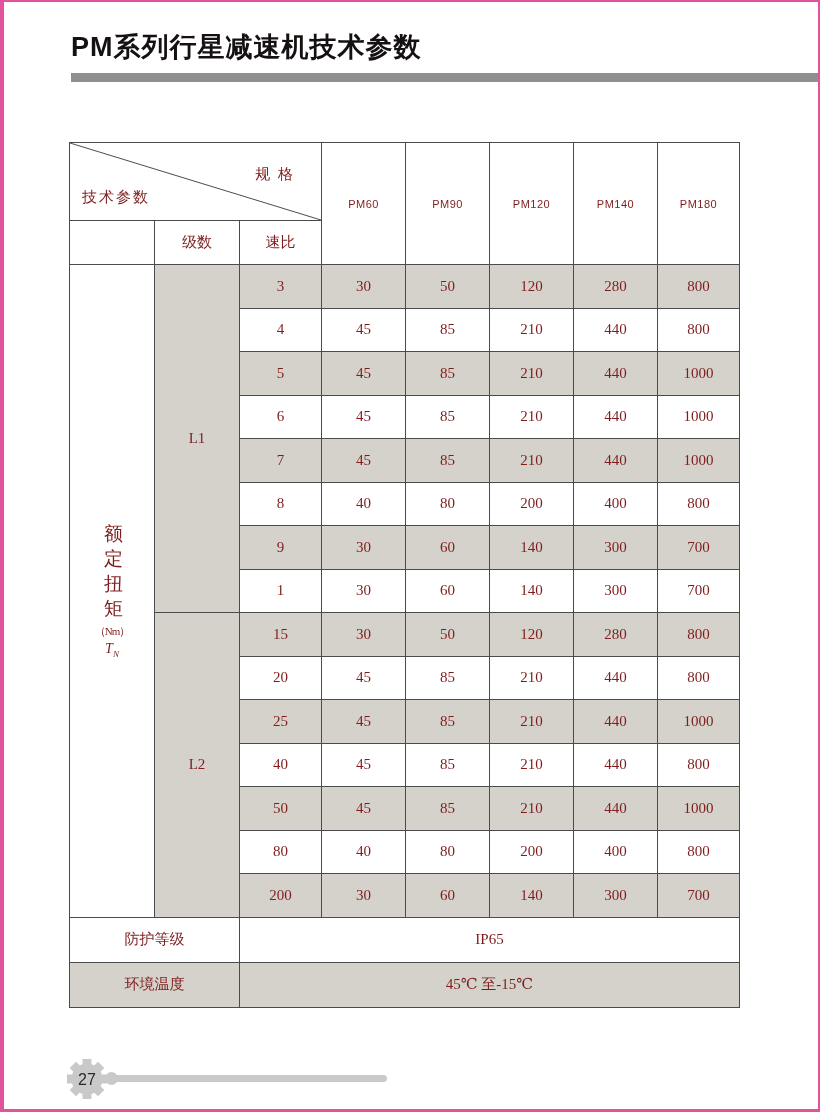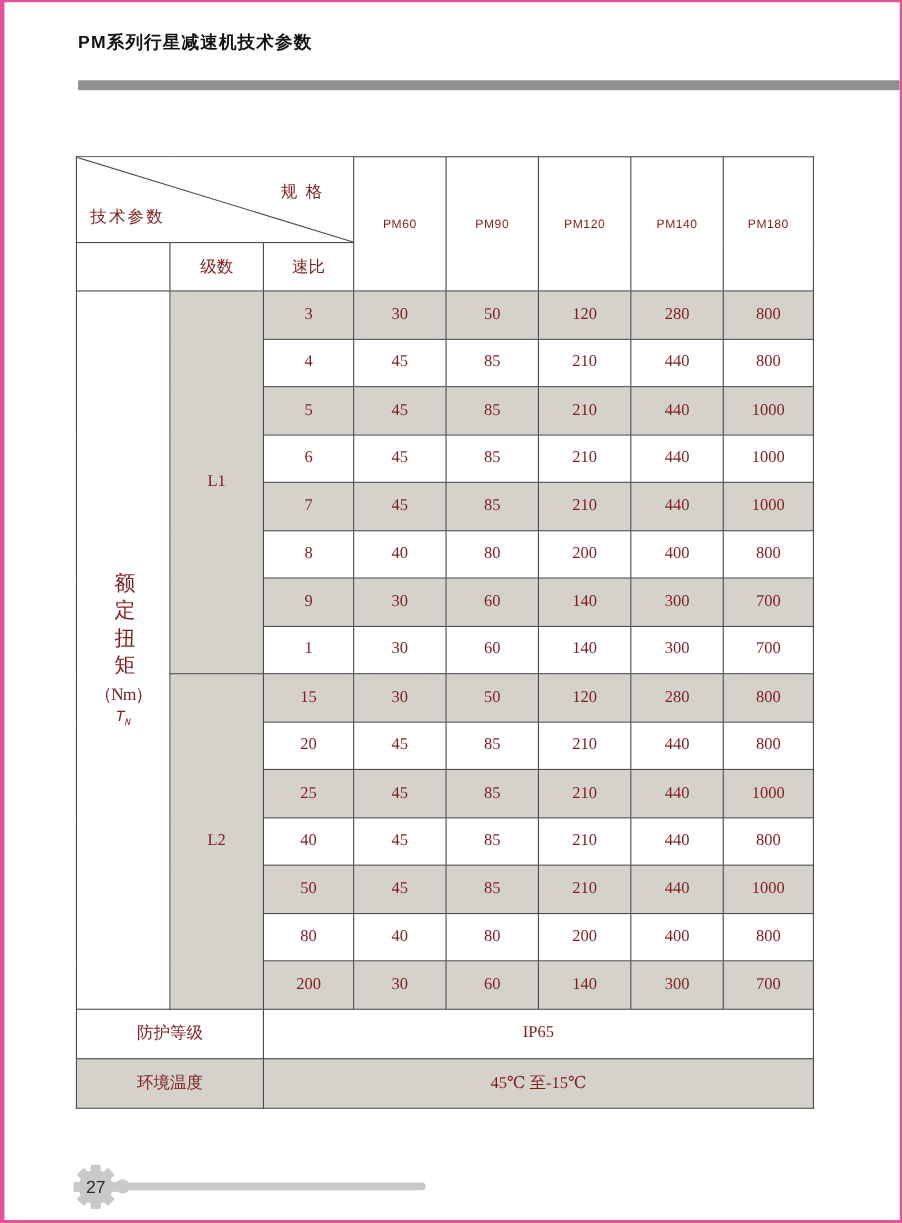--- a/index.html
+++ b/index.html
@@ -6,21 +6,21 @@
   .page {
     position:relative; width:820px; height:1112px; background:#ffffff;
     box-sizing:border-box;
     border:2px solid #e1549c; border-left-width:4px; border-bottom-width:3px;
     overflow:hidden;
     font-family:"Liberation Serif","DejaVu Serif",serif; color:#1c1c1c;
   }
   .page-title {
     position:absolute; left:67px; top:27px; margin:0;
     font-family:"Liberation Sans","DejaVu Sans",sans-serif;
-    font-size:16px; font-weight:bold; letter-spacing:1px; color:#151111;
+    font-size:27px; font-weight:bold; letter-spacing:1px; color:#151111;
   }
   .title-bar { position:absolute; left:67px; right:0; top:71px; height:9px; background:#8f8f8f; }
 
   table.spec {
     position:absolute; left:65px; top:140px; width:670px;
     border-collapse:collapse; table-layout:fixed;
     font-size:15px; color:#7f1d1d;
   }
   table.spec td, table.spec th {
     border:1px solid #4b4b4b; text-align:center; vertical-align:middle;
@@ -34,22 +34,22 @@
 
   th.pm { font-family:"Liberation Sans","DejaVu Sans",sans-serif; font-size:11px; letter-spacing:0.5px; background:#fff; }
 
   td.diag { position:relative; background:#fff; }
   td.diag svg.diagline { position:absolute; left:0; top:0; width:100%; height:100%; display:block; }
   .corner-top { position:absolute; top:22px; right:26px; letter-spacing:2px; }
   .corner-bottom { position:absolute; bottom:13px; left:12px; letter-spacing:2px; }
 
   td.torque-cell { background:#fff; }
   .tl-v { width:16px; margin:0 auto; word-break:break-all; line-height:1.3; font-size:19px; }
-  .tl-u { font-size:16px; margin-top:3px; letter-spacing:-1px; }
-  .tl-s { font-size:14px; margin-top:2px; font-style:italic;font-family:Liberation Mono, monospace; }
+  .tl-u { font-size:11px; margin-top:3px; letter-spacing:-1px; }
+  .tl-s { font-size:14px; margin-top:2px; font-style:italic; }
   .tl-s sub { font-size:9px; font-style:italic; }
 
   td.stage-cell { font-family:"Liberation Serif","DejaVu Serif",serif; }
   td.num { font-size:15px; }
 
   .footer-line { position:absolute; left:108px; top:1073px; width:275px; height:7px; background:#c9c9c9; border-radius:4px; }
   .footer-dot { position:absolute; left:101px; top:1070px; width:13px; height:13px; border-radius:50%; background:#c9c9c9; }
   .gear-wrap { position:absolute; left:60px; top:1054px; width:46px; height:46px; }
 </style>
 </head>

